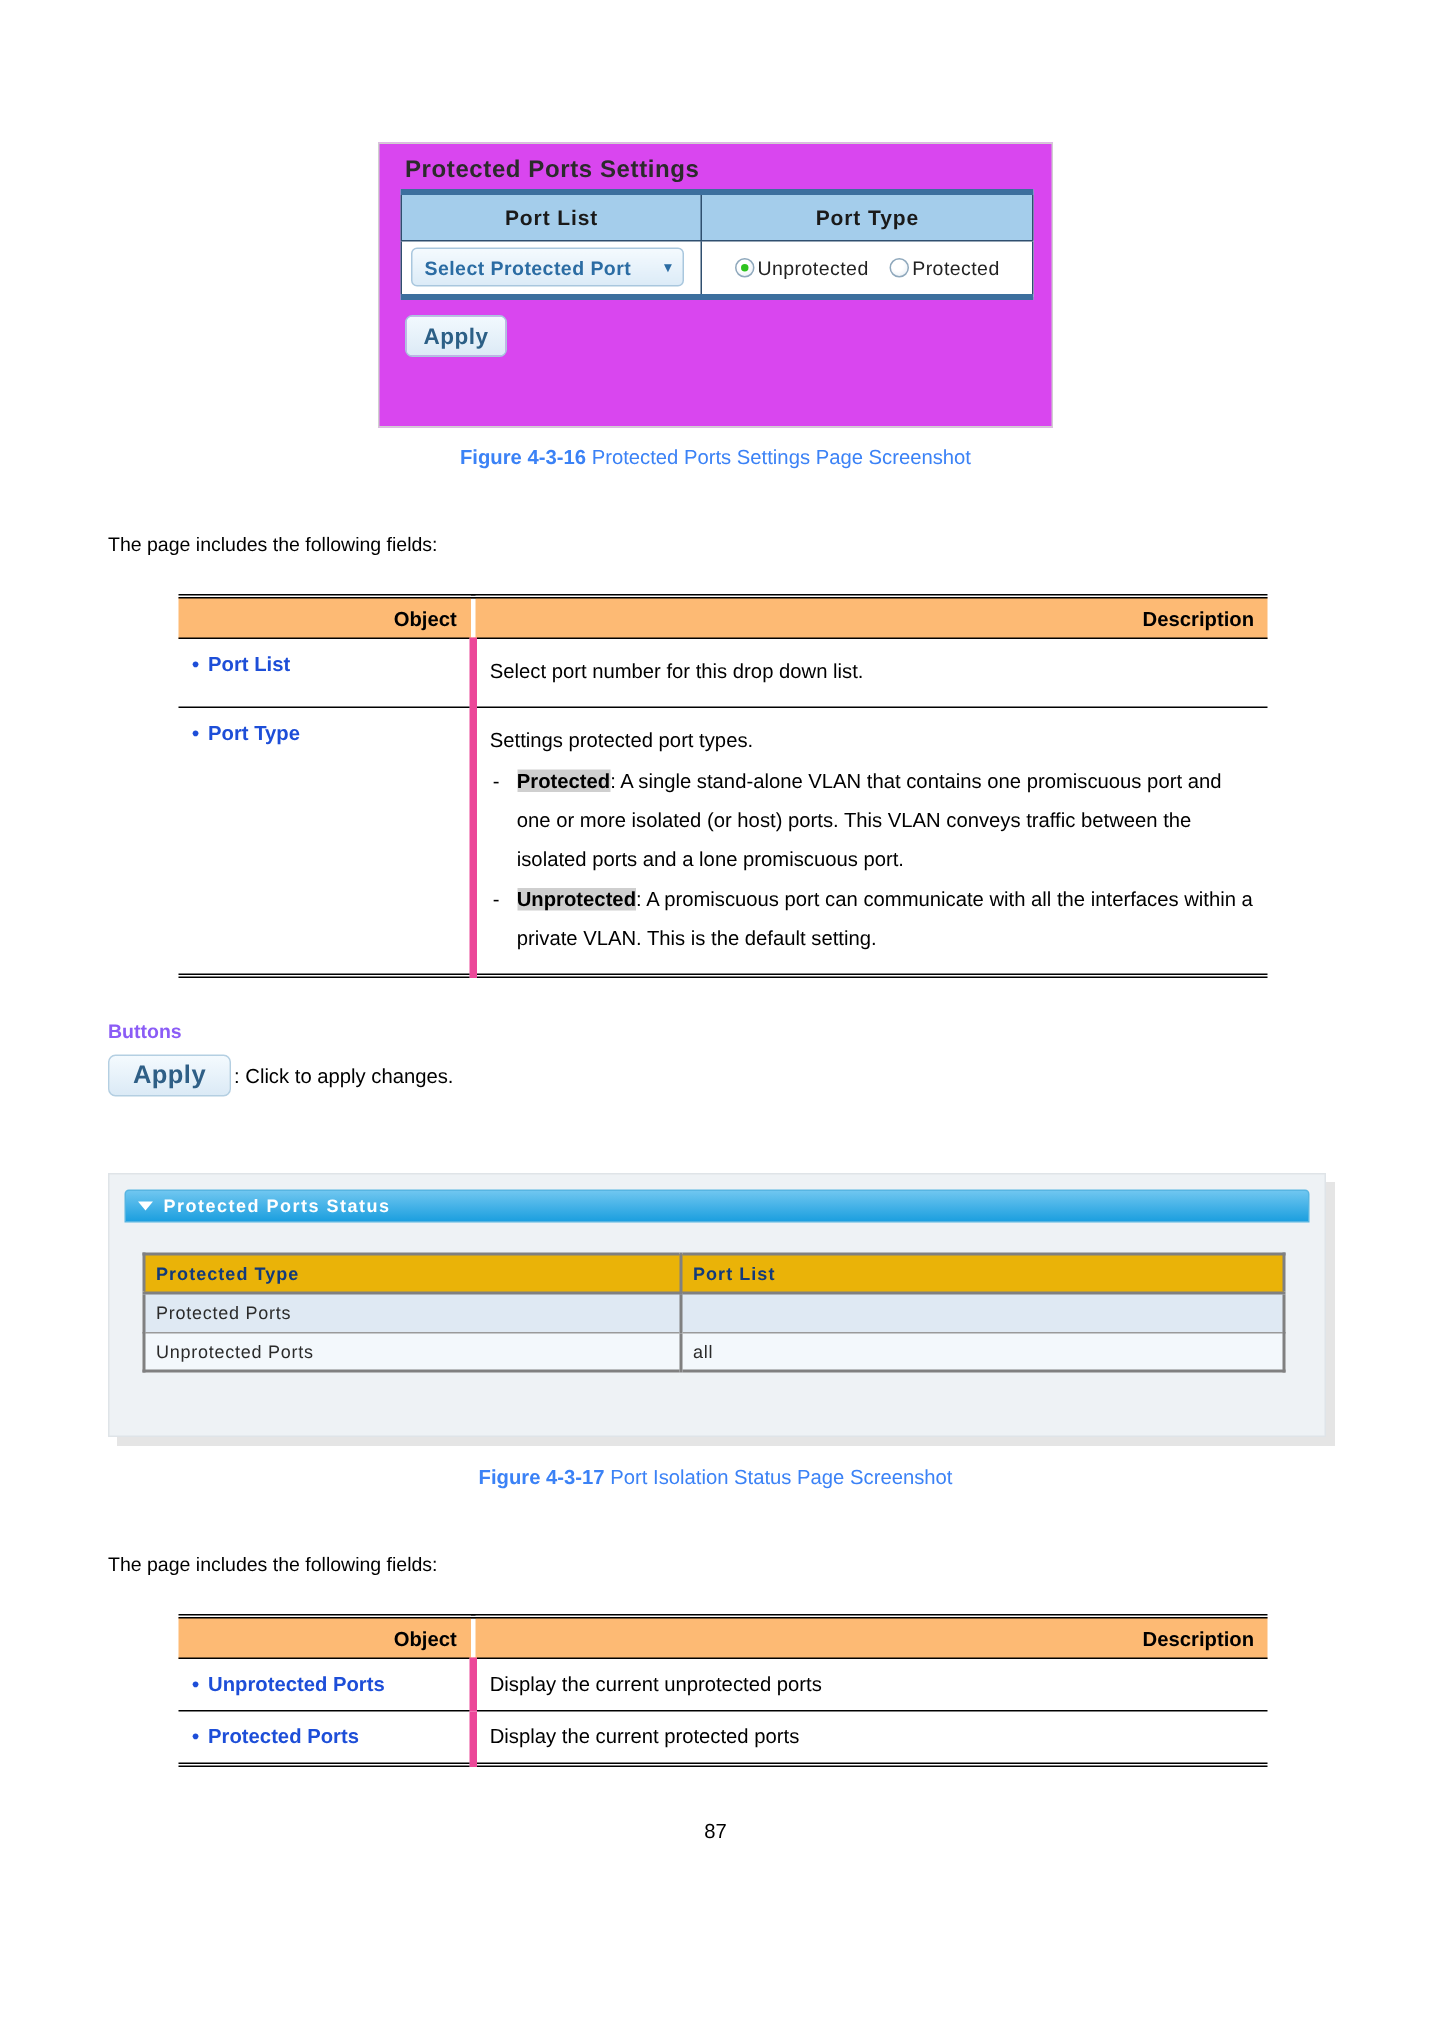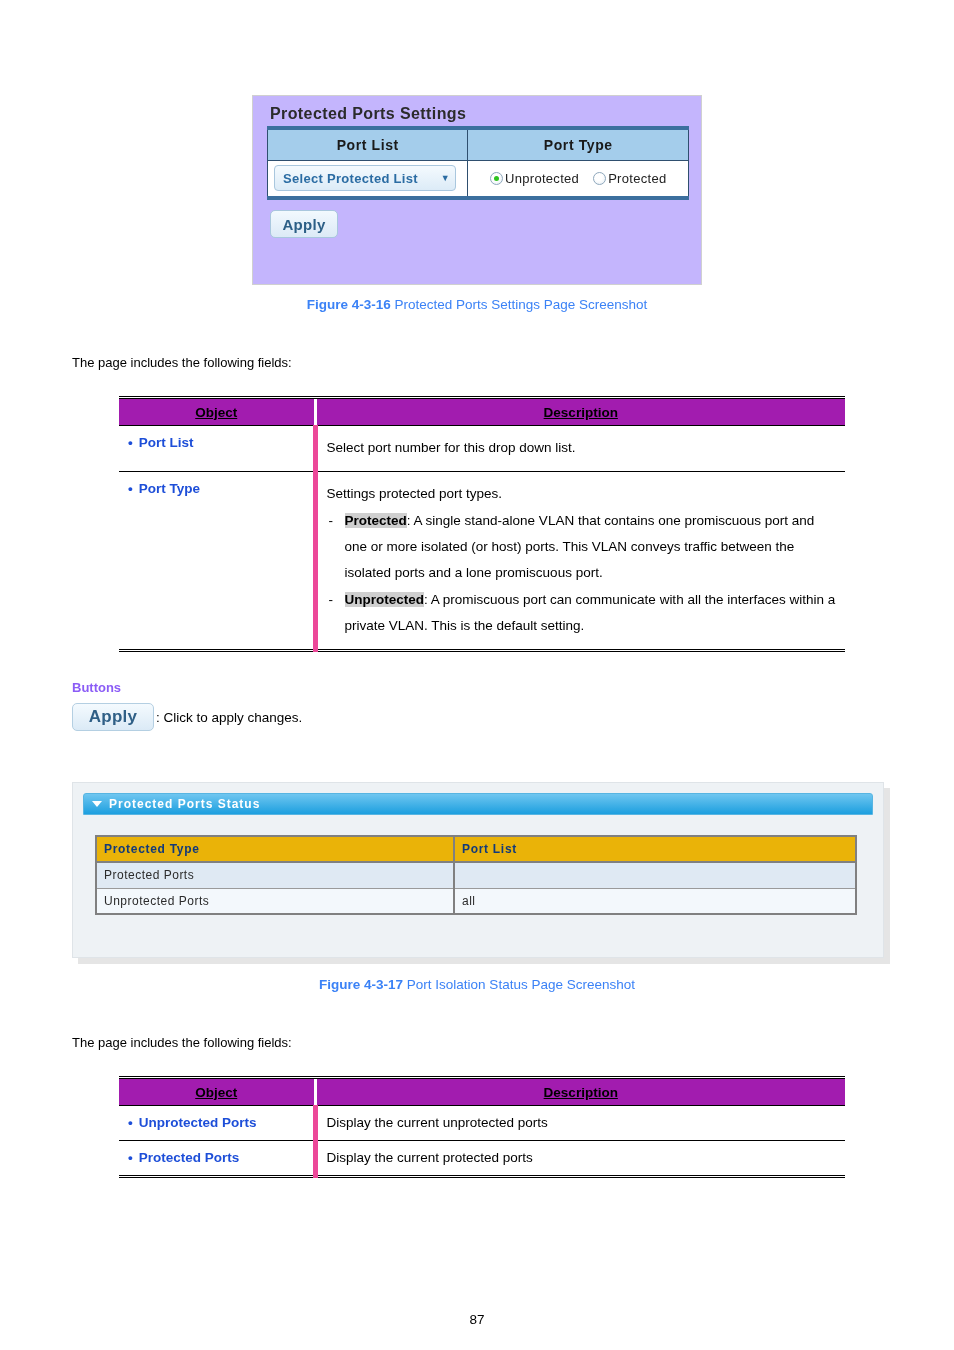--- a/index.html
+++ b/index.html
@@ -18,21 +18,21 @@
   .fig1-wrap {
     position: absolute;
     left: 252px;
     top: 95px;
     width: 450px;
     height: 190px;
   }
   .ui-panel {
     width: 100%;
     height: 100%;
-    background: #c4b5fd;
+    background: #d946ef;
     border: 1px solid #d0d0d0;
     padding: 8px 14px 0 14px;
   }
   .ui-title {
     font-size: 16px;
     font-weight: bold;
     color: #2b2b2b;
     letter-spacing: .4px;
     padding: 1px 0 3px 3px;
     font-family: "Liberation Sans", sans-serif;
@@ -166,29 +166,28 @@
     position: absolute;
     width: 726px;
     left: 119px;
     border-collapse: collapse;
     table-layout: fixed;
     font-size: 13.5px;
     border-top: 3px double #000;
     border-bottom: 3px double #000;
   }
   .spec-table thead th {
-    background: #a21caf;
+    background: #fdba74;
     height: 28px;
-    text-align: center;
+    text-align: right;
     font-size: 13.5px;
     font-weight: bold;
     padding: 4px 9px;
     color: #000;
     border-bottom: 1px solid #000;
-    text-decoration: underline;
   }
   .spec-table thead th.obj-h { width: 196px; border-right: 3px solid #ffffff; }
   .spec-table tbody td {
     padding: 9px 9px 10px 9px;
     vertical-align: top;
     border-bottom: 1px solid #000;
   }
   .spec-table tbody tr:last-child td { border-bottom: none; }
   .spec-table tbody td.obj {
     width: 196px;
@@ -299,21 +298,21 @@
     border-bottom: 1px solid #9a9a9a;
   }
   .status-table td:last-child { border-right: none; }
   .status-table tr.r1 td { background: #dfe9f3; }
   .status-table tr.r2 td { background: #f3f8fc; border-bottom: none; }
   .st-col-a { width: 358px; }
 
   
   .page-num {
     position: absolute;
-    left: 0; top: 1312px;
+    left: 0; top: 1213px;
     width: 954px;
     text-align: center;
     font-size: 13.5px;
     color: #000;
   }
 </style>
 </head>
 <body>
 
 <div class="fig1-wrap">
@@ -328,21 +327,21 @@
       <thead>
         <tr>
           <th>Port List</th>
           <th>Port Type</th>
         </tr>
       </thead>
       <tbody>
         <tr>
           <td>
             <div class="dropdown-btn">
-              <span>Select Protected List</span>
+              <span>Select Protected Port</span>
               <span class="caret">▼</span>
             </div>
           </td>
           <td>
             <div class="radio-row">
               <label class="radio-item">
                 <span class="radio-dot on"></span>
                 <span>Unprotected</span>
               </label>
               <label class="radio-item">

